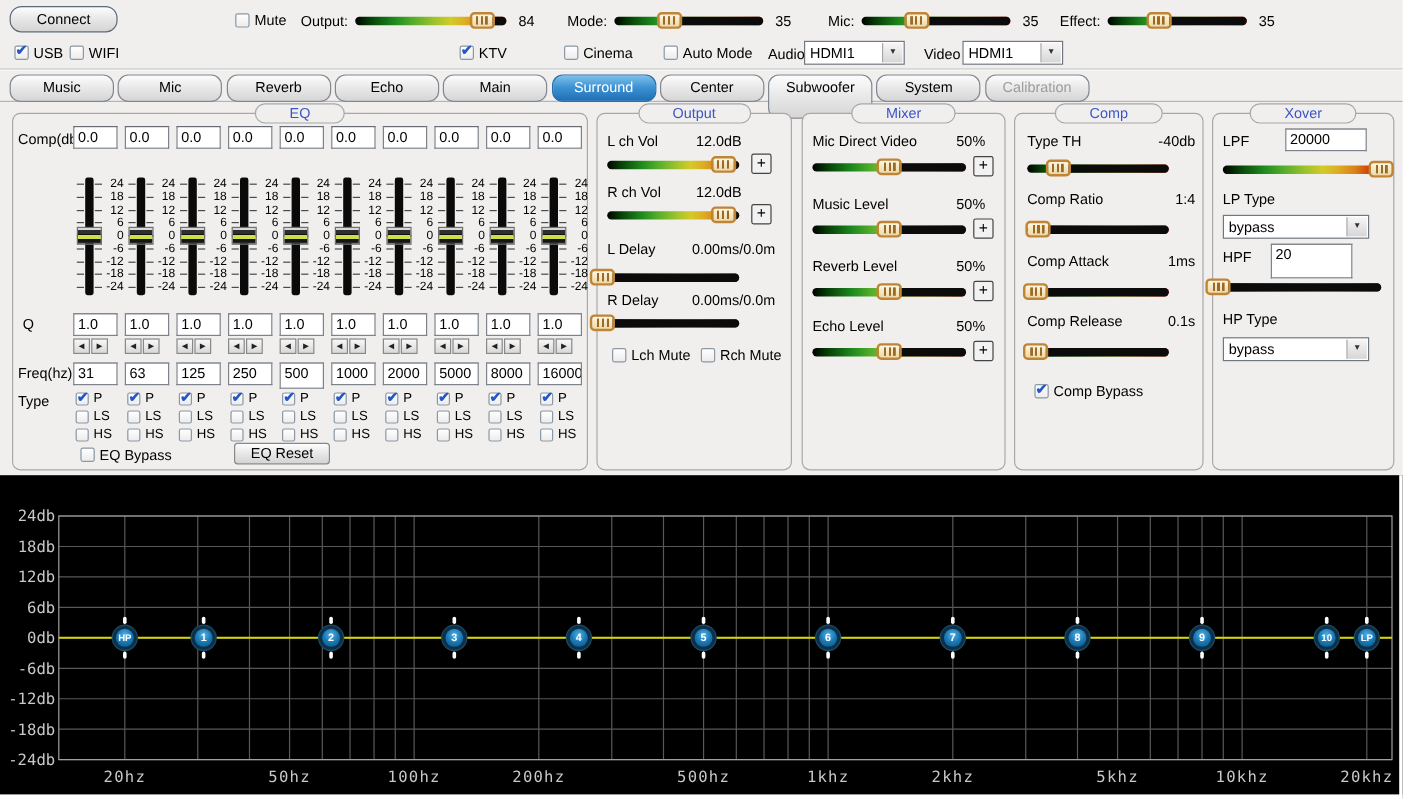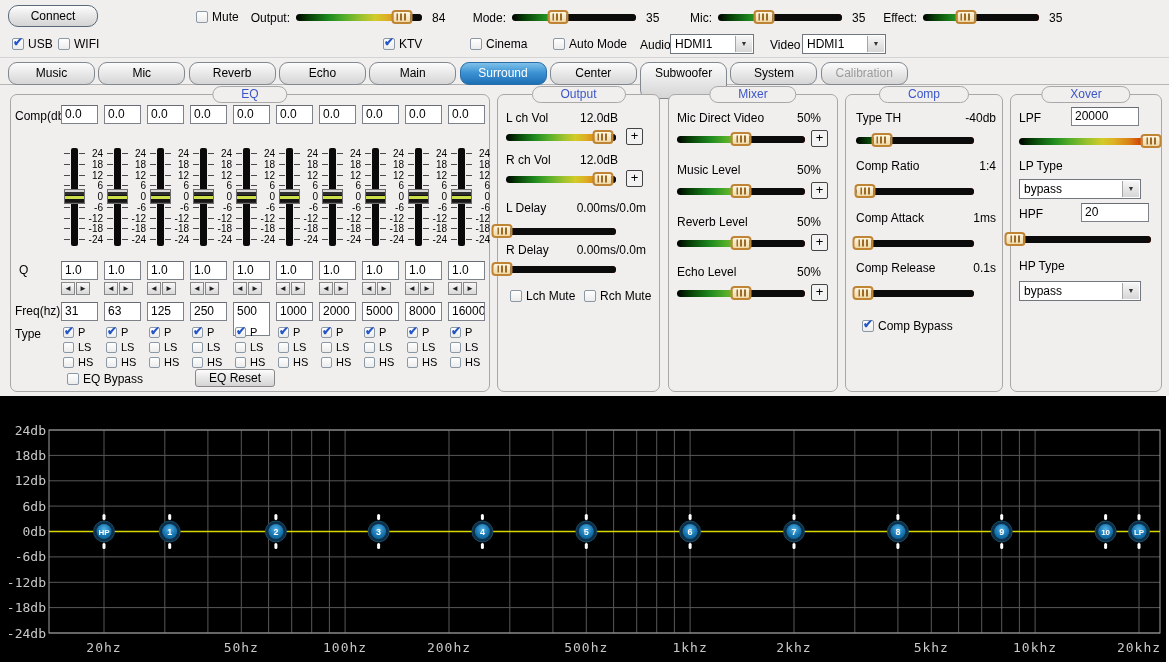--- a/index.html
+++ b/index.html
@@ -391,21 +391,21 @@
       <div class="vscale" style="left: 242px; top: 128.25px; width: 22px;">-18</div>
       <div class="vtick" style="left: 225px; top: 144px; width: 6px; height: 1px;"></div>
       <div class="vtick" style="left: 240px; top: 144px; width: 6px; height: 1px;"></div>
       <div class="vscale" style="left: 242px; top: 139px; width: 22px;">-24</div>
       <div class="vhandle" style="left: 225px; top: 94px; width: 21px; height: 15px;"></div>
       <div class="tinput" style="left: 222px; top: 166px; width: 37px; height: 19px;">1.0</div>
       <div class="spin" style="left: 222px; top: 187px; width: 29px; height: 13px;">
         <div class="spbtn">◄</div>
         <div class="spbtn">►</div>
       </div>
-      <div class="tinput" style="left: 222px; top: 207px; width: 37px; height: 34px;">500</div>
+      <div class="tinput" style="left: 222px; top: 207px; width: 37px; height: 22px;">500</div>
       <div class="cb sm" style="left: 224px; top: 231px;">
         <div class="cbbox">
           <div class="cbtick">✔</div>
         </div>
         <div class="cblab">P</div>
       </div>
       <div class="cb sm" style="left: 224px; top: 246px;">
         <div class="cbbox"></div>
         <div class="cblab">LS</div>
       </div>
@@ -816,21 +816,21 @@
         <div class="hs-handle" style="left: 100%;">
           <div class="hs-grip"></div>
         </div>
       </div>
       <div class="lab" style="left: 8px; top: 64px;">LP Type</div>
       <div class="sel" style="left: 8px; top: 84px; width: 122px; height: 20px;">
         <div class="sel-text">bypass</div>
         <div class="sel-btn">▼</div>
       </div>
       <div class="lab" style="left: 8px; top: 112px;">HPF</div>
-      <div class="tinput" style="left: 70px; top: 108px; width: 68px; height: 19px;">20</div>
+      <div class="tinput" style="left: 48px; top: 108px; width: 68px; height: 29px;">20</div>
       <div class="hs" style="left: 4px; top: 136px; width: 136px; height: 16px;">
         <div class="hs-track"></div>
         <div class="hs-mask" style="left: 0%;"></div>
         <div class="hs-handle" style="left: 0%;">
           <div class="hs-grip"></div>
         </div>
       </div>
       <div class="lab" style="left: 8px; top: 164px;">HP Type</div>
       <div class="sel" style="left: 8px; top: 186px; width: 122px; height: 20px;">
         <div class="sel-text">bypass</div>

